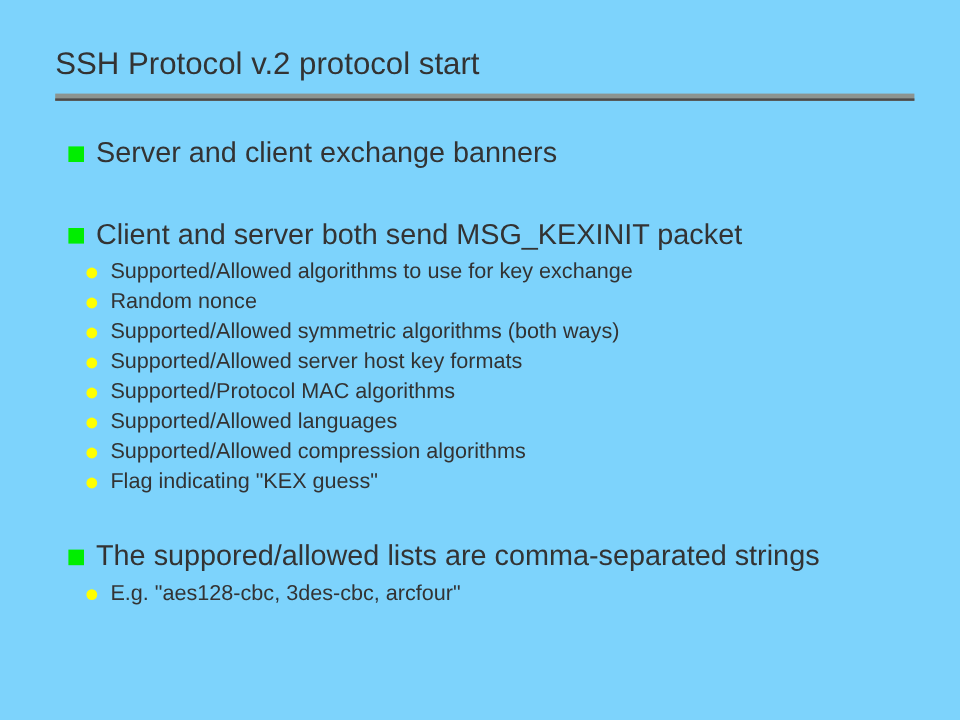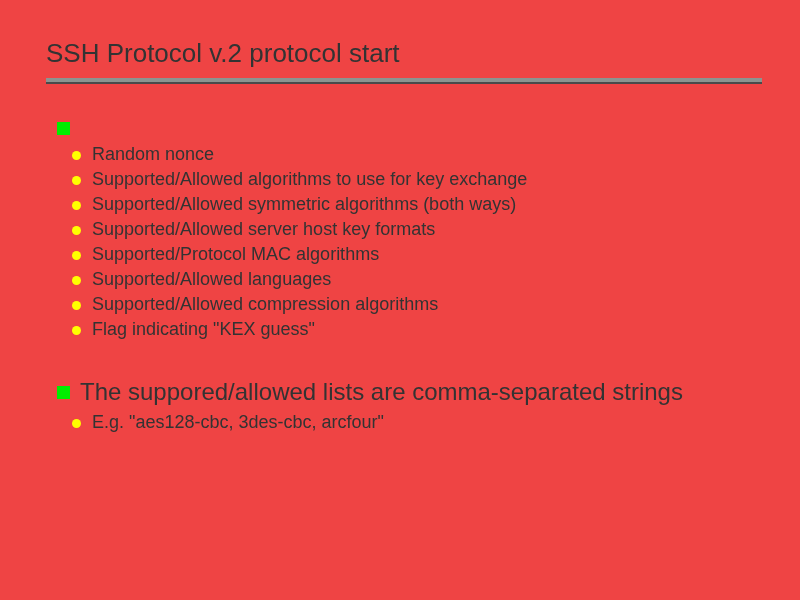--- a/index.html
+++ b/index.html
@@ -11,21 +11,21 @@
     height: 600px;
     background: #f6faf6;
     font-family: "Liberation Sans", sans-serif;
     overflow: hidden;
   }
 
   .slide {
     position: relative;
     width: 800px;
     height: 600px;
-    background: #ef4444;
+    background: #7dd3fc;
     box-sizing: border-box;
   }
 
   
   .title-block {
     position: absolute;
     left: 46px;
     top: 36px;
     width: 716px;
   }
@@ -107,33 +107,38 @@
   <div class="title-block">
     <div class="slide-title">SSH Protocol v.2 protocol start</div>
     <div class="title-rule"></div>
   </div>
 
   <div class="body-block">
 
     <ul class="plain">
       <li class="lvl1">
         <span class="marker-sq"></span>
+        <span>Server and client exchange banners</span>
       </li>
     </ul>
 
     <div class="gap-lg"></div>
 
     <ul class="plain">
-      <li class="lvl2">
-        <span class="marker-dot"></span>
-        <span>Random nonce</span>
+      <li class="lvl1">
+        <span class="marker-sq"></span>
+        <span>Client and server both send MSG_KEXINIT packet</span>
       </li>
       <li class="lvl2">
         <span class="marker-dot"></span>
         <span>Supported/Allowed algorithms to use for key exchange</span>
+      </li>
+      <li class="lvl2">
+        <span class="marker-dot"></span>
+        <span>Random nonce</span>
       </li>
       <li class="lvl2">
         <span class="marker-dot"></span>
         <span>Supported/Allowed symmetric algorithms (both ways)</span>
       </li>
       <li class="lvl2">
         <span class="marker-dot"></span>
         <span>Supported/Allowed server host key formats</span>
       </li>
       <li class="lvl2">

